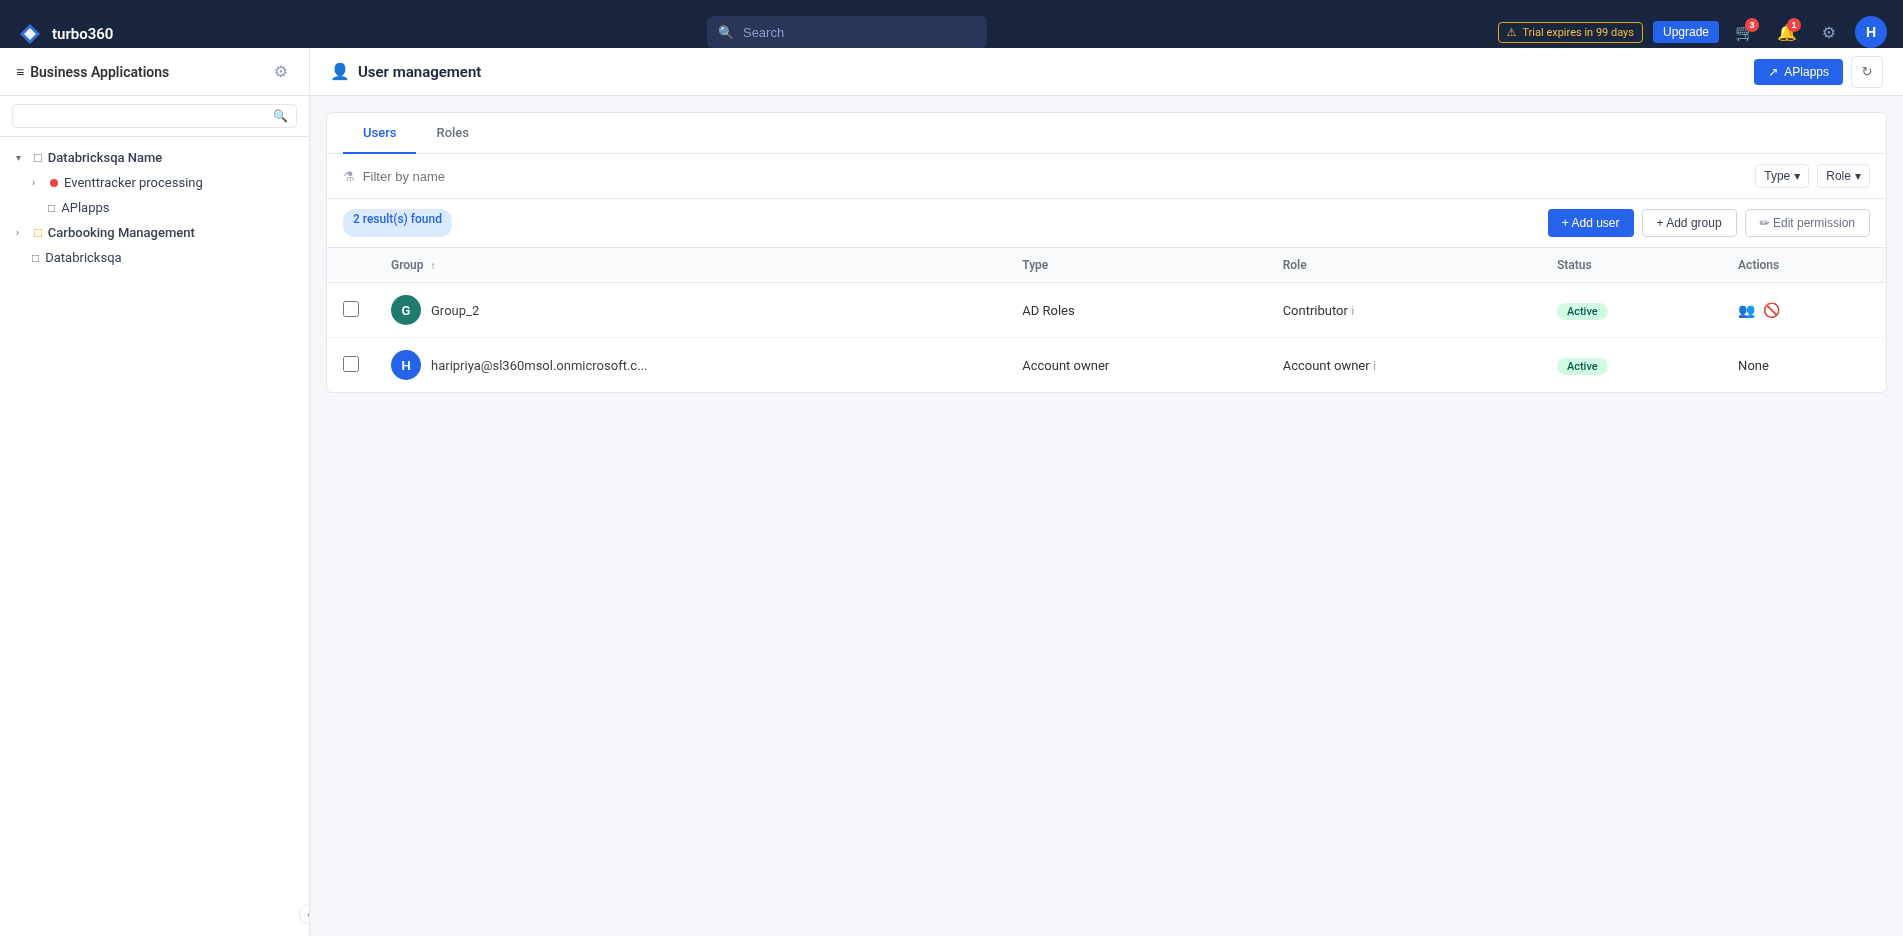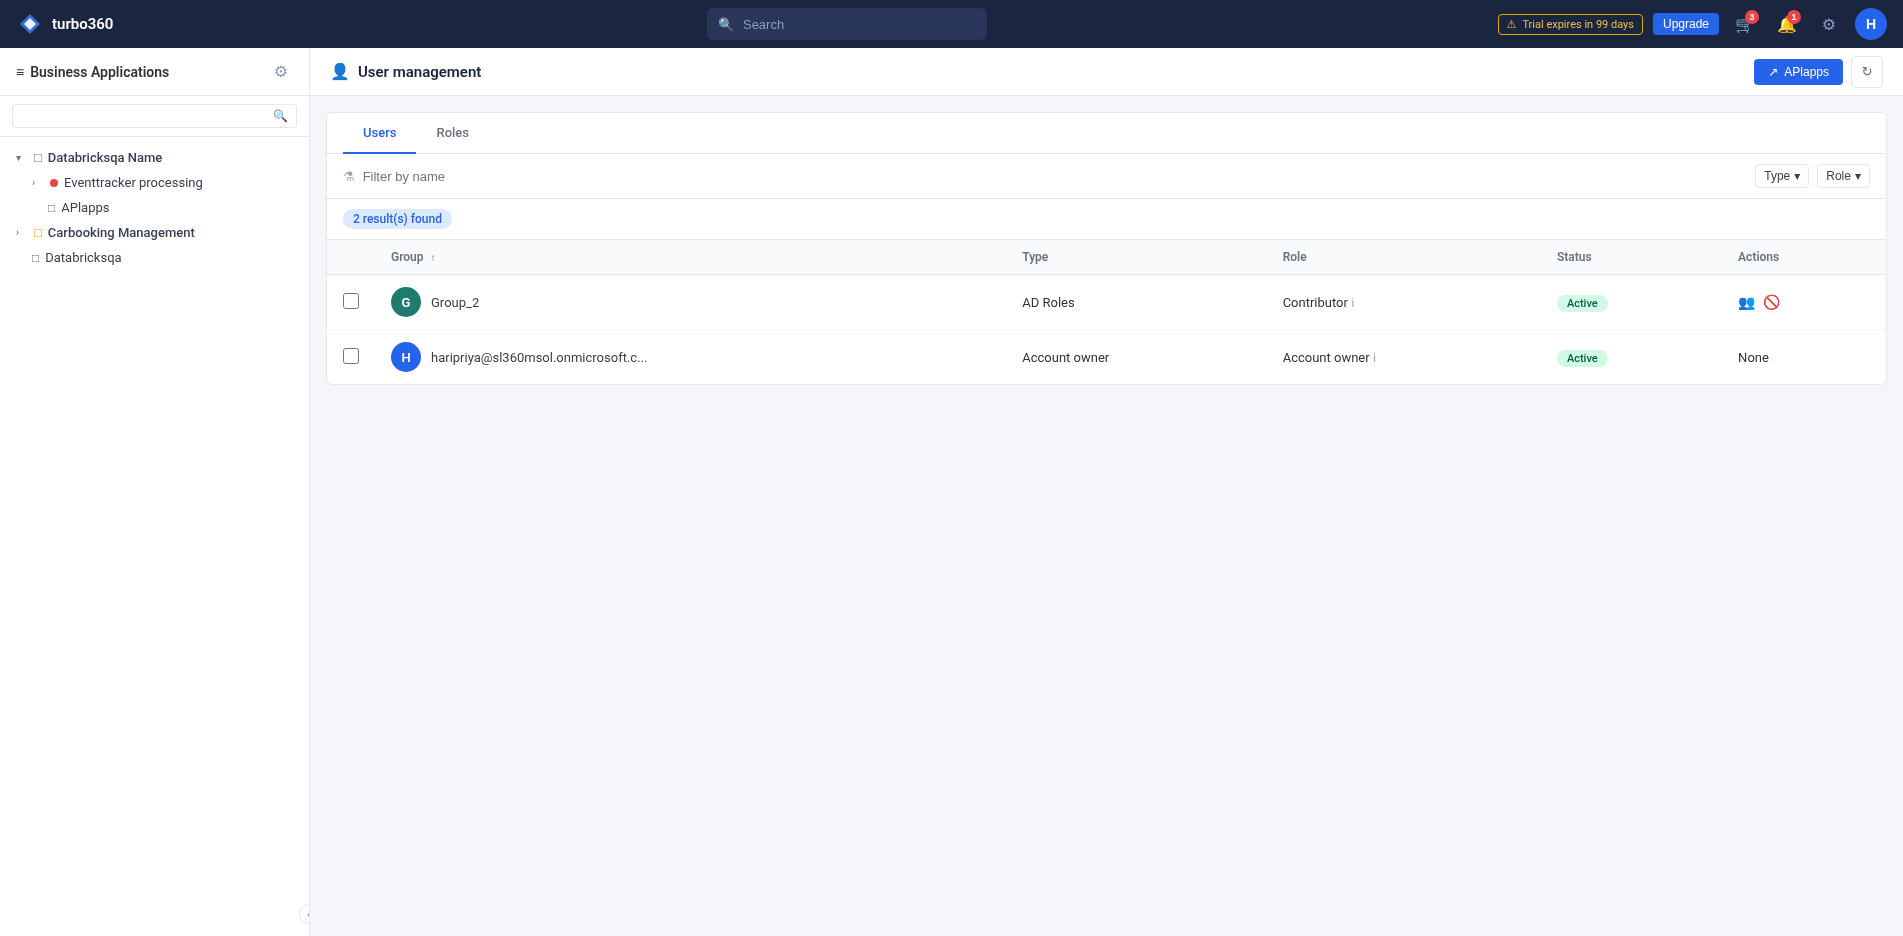--- a/index.html
+++ b/index.html
@@ -1,20 +1,20 @@
 <!DOCTYPE html>
 <html><head>
   <meta charset="utf-8">
   <style>
     * { box-sizing: border-box; margin: 0; padding: 0; }
     body { font-family: -apple-system, BlinkMacSystemFont, 'Segoe UI', Roboto, sans-serif; font-size: 13px; background: #f5f6fa; color: #333; }
 
     
     .topnav {
-      display: flex; align-items: center; background: #1a2540; height: 48px;
+      display: flex; align-items: flex-end; background: #1a2540; height: 48px;
       padding: 0 16px; gap: 12px; position: fixed; top: 0; left: 0; right: 0; z-index: 100;
     }
     .topnav-logo { display: flex; align-items: center; gap: 8px; color: #fff; font-weight: 600; font-size: 15px; min-width: 180px; }
     .topnav-logo-icon { width: 28px; height: 28px; }
     .topnav-search-wrap { flex: 1; display: flex; justify-content: center; }
     .topnav-search {
       display: flex; align-items: center; background: #2a3659; border-radius: 6px;
       padding: 0 12px; height: 32px; gap: 8px; width: 280px;
     }
     .topnav-search input {
@@ -314,20 +314,25 @@
             </button>
             <button class="filter-dropdown">
               <span>Role</span>
               <span>▾</span>
             </button>
           </div>
         </div>
 
         <div class="toolbar">
           <span class="results-badge">2 result(s) found</span>
+          <div class="toolbar-actions">
+            <button class="add-user-btn">+ Add user</button>
+            <button class="add-group-btn">+ Add group</button>
+            <button class="edit-perm-btn">✏ Edit permission</button>
+          </div>
         </div>
 
         <div class="table-wrap">
           <table>
             <thead>
               <tr>
                 <th class="check-col"></th>
                 <th>
                   <span>Group</span>
                   <span class="sort-icon">↑</span>

